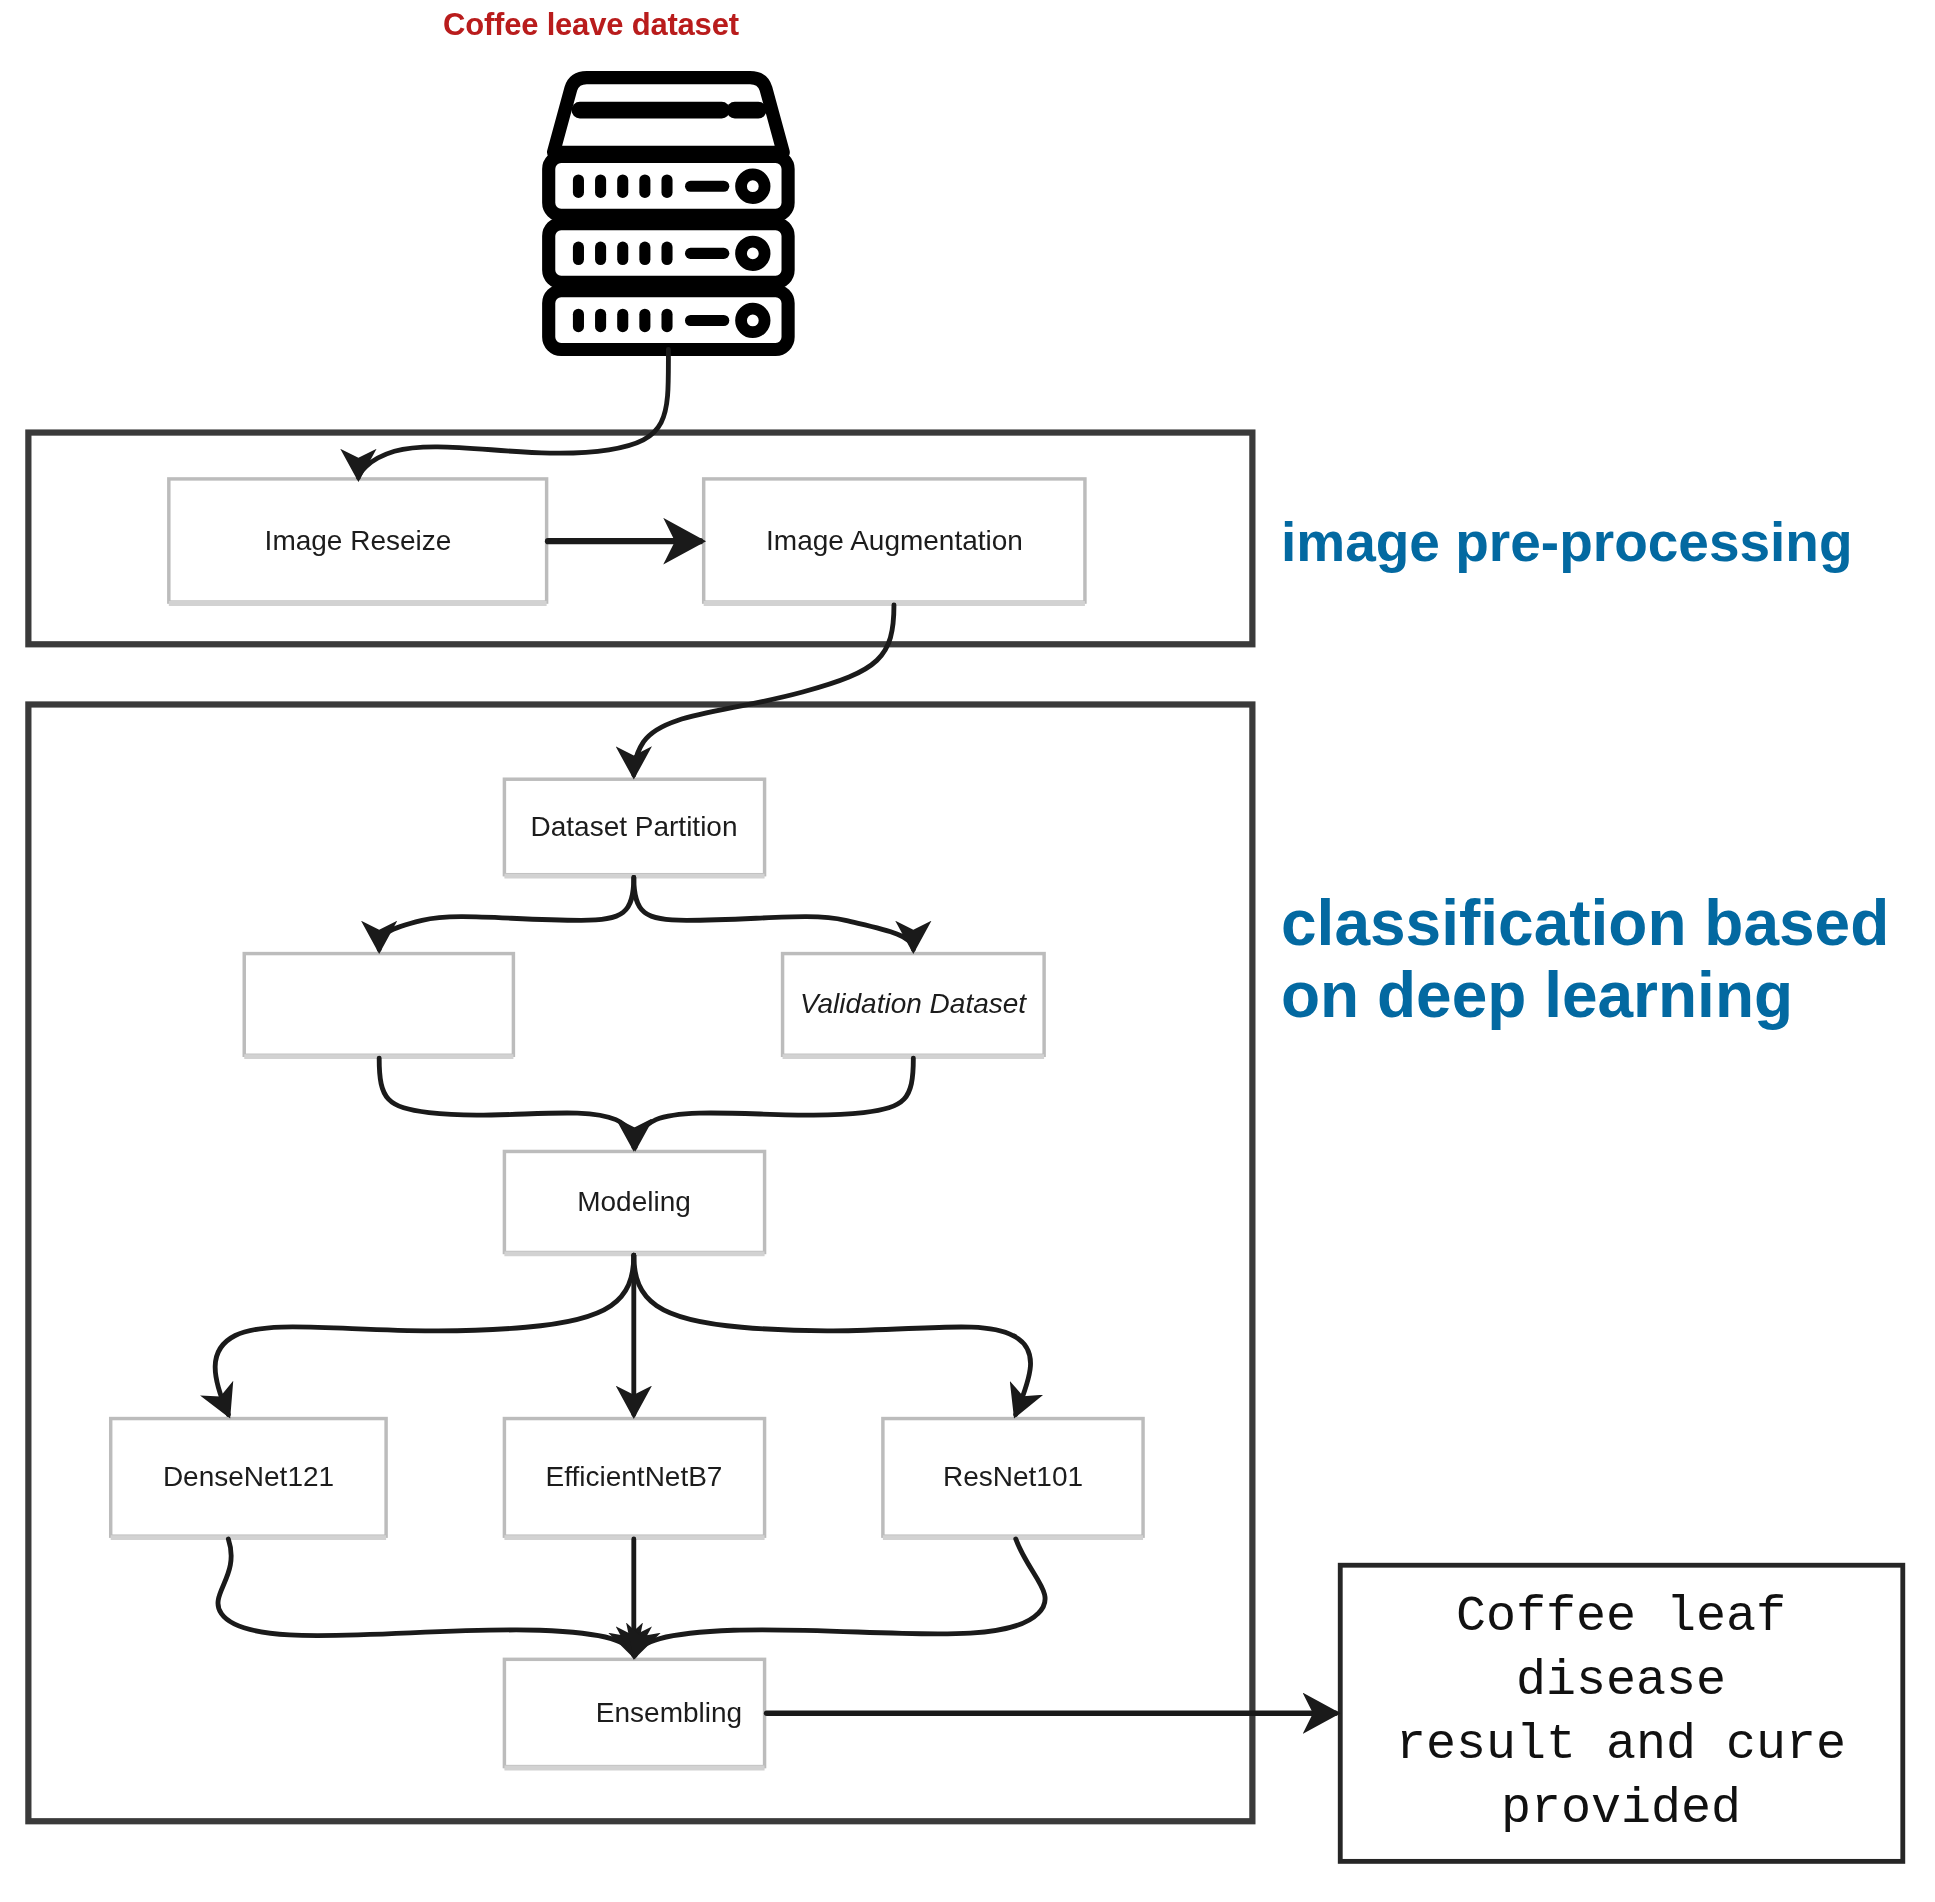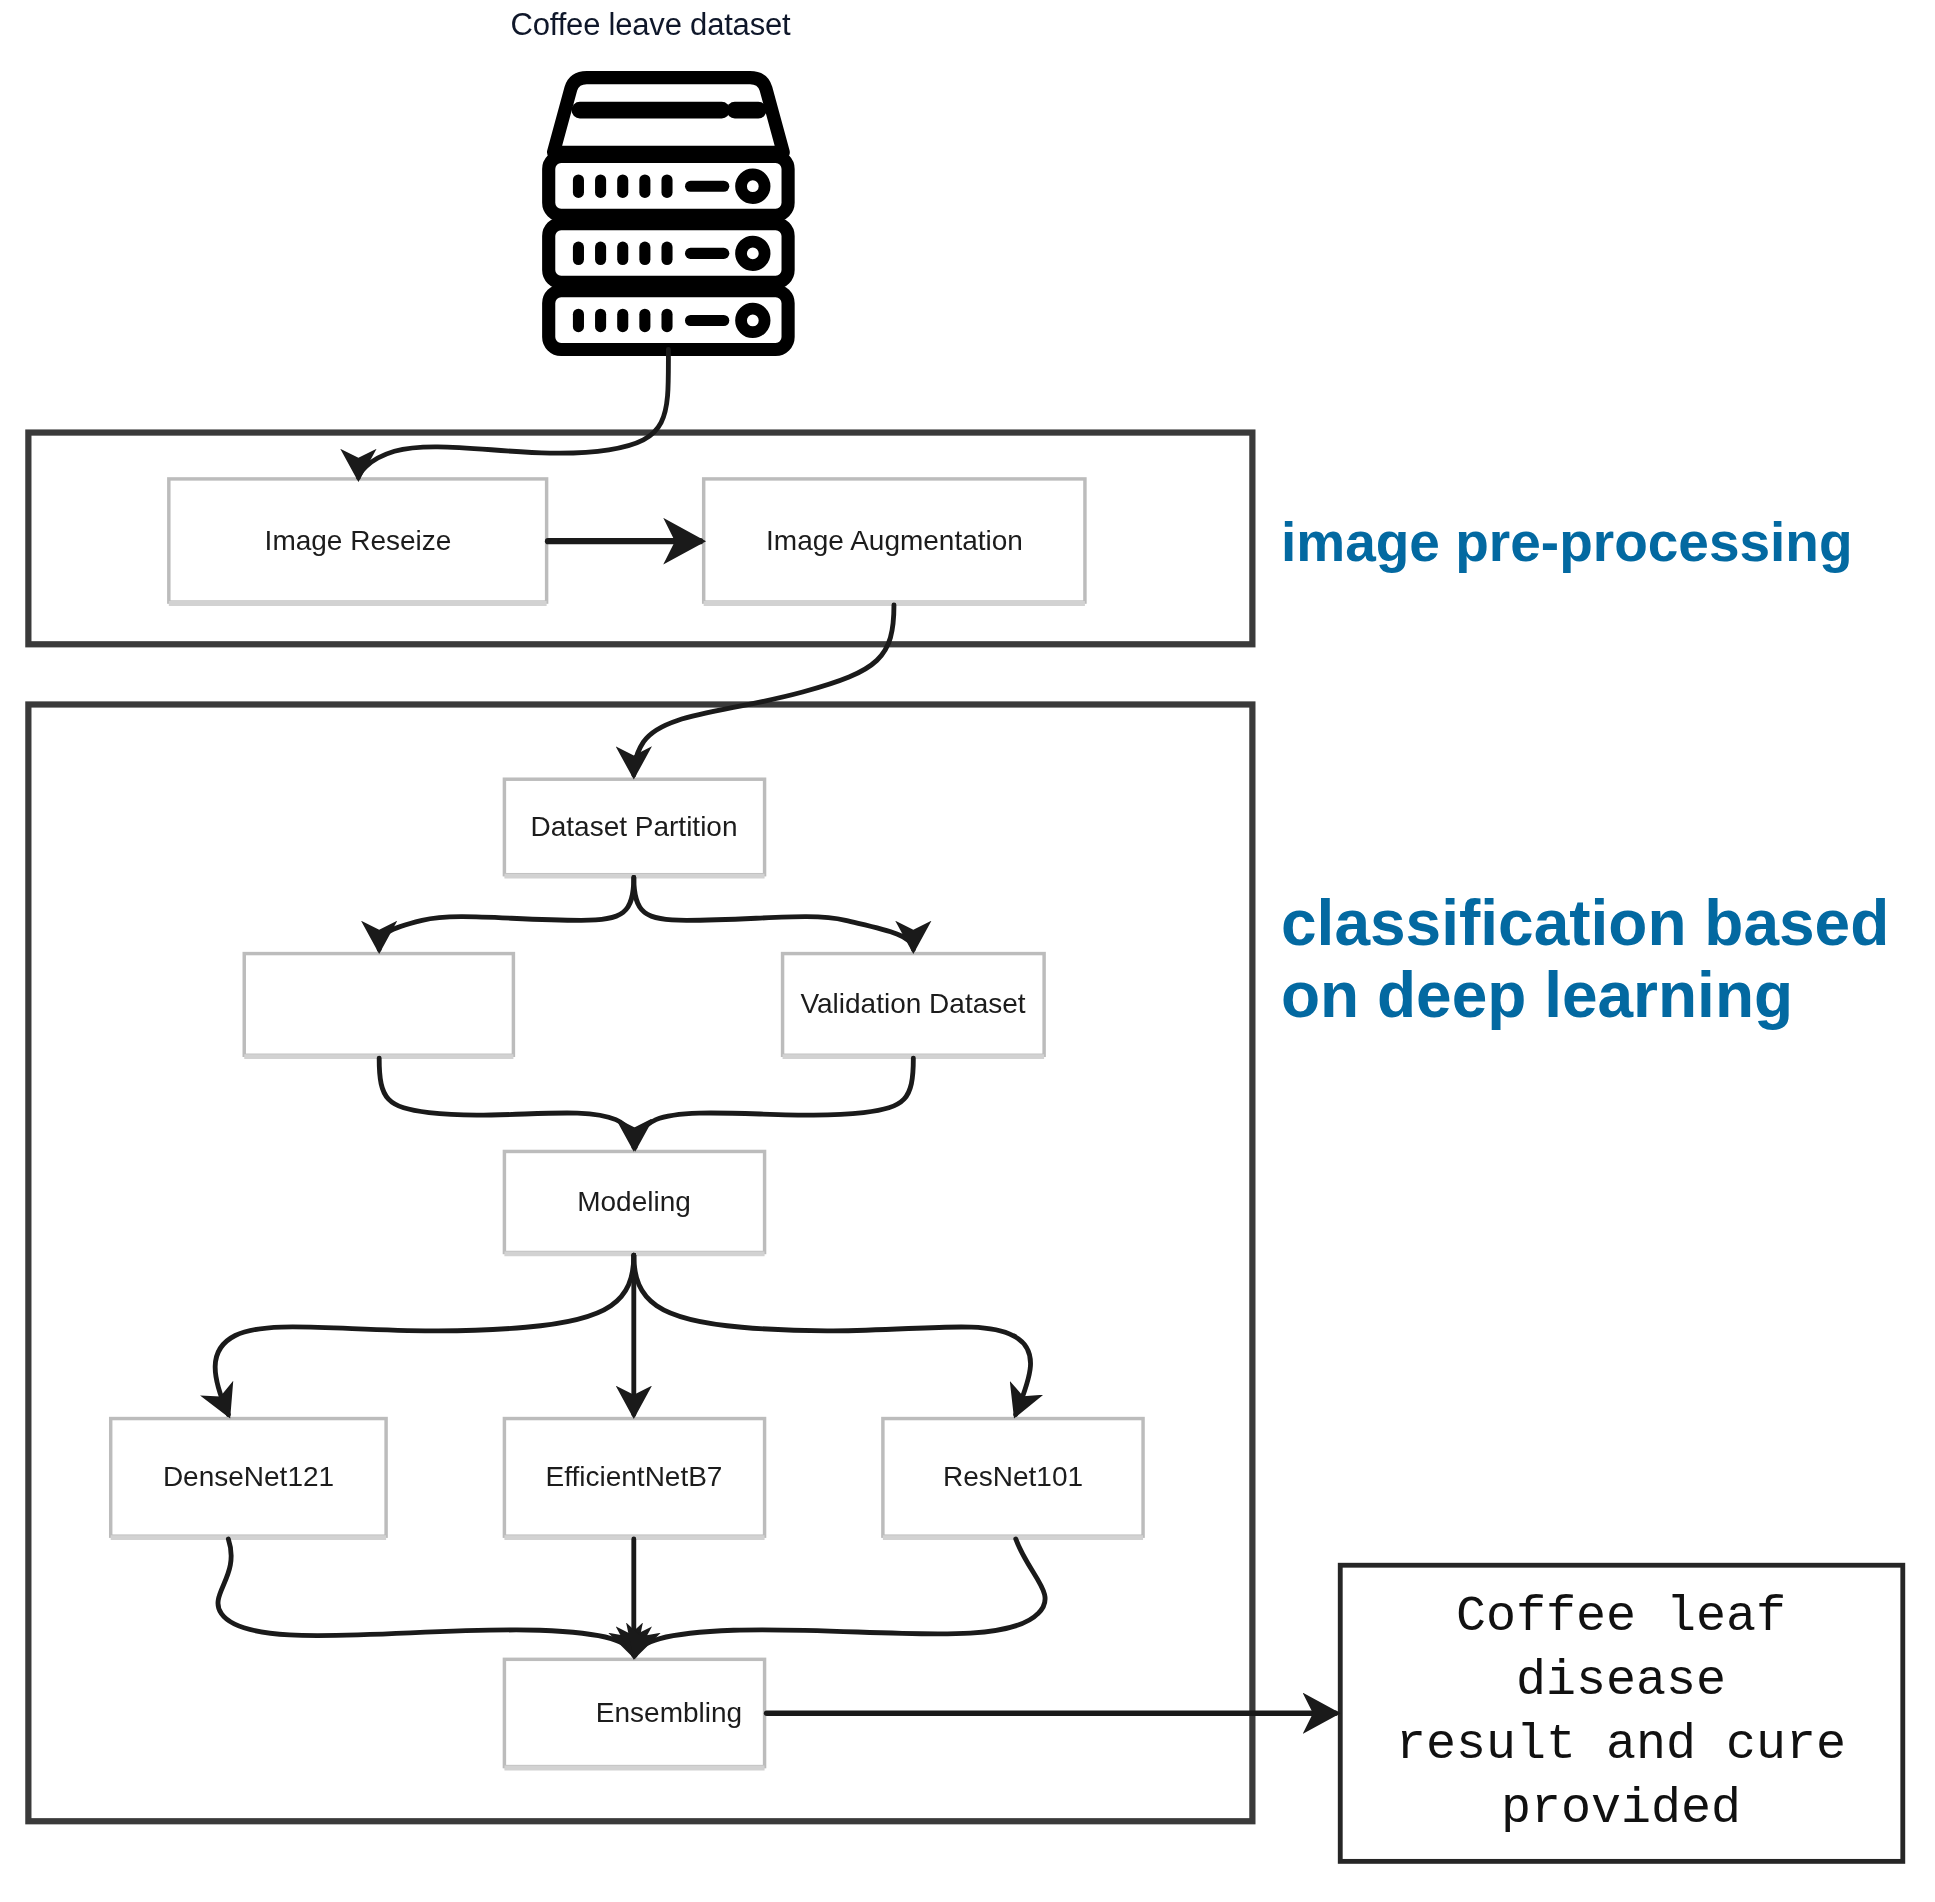--- a/index.html
+++ b/index.html
@@ -24,24 +24,23 @@
     left: 0;
     top: 0;
     width: 1936px;
     height: 1903px;
   }
   .dataset-title {
     position: absolute;
     left: 443px;
     top: 7px;
     width: 415px;
-    text-align: center;
     font-size: 31px;
-    font-weight: normal;
-    color: #0f172a;
+    font-weight: bold;
+    color: #b91c1c;
     letter-spacing: -0.2px;
   }
   .section-label {
     position: absolute;
     font-weight: bold;
     color: #0369a1;
     line-height: 1.12;
   }
   #label-preprocessing {
     left: 1281px;
@@ -192,21 +191,21 @@
 
       <path d="M 1468 2224 C 1488 2278 1530 2304 1500 2332 C 1450 2384 1240 2350 1060 2356 C 960 2360 924 2372 918 2392" marker-end="url(#arrow)"></path>
 
       <path d="M 1108 2476 L 1930 2476" stroke-width="8" marker-end="url(#arrow)"></path>
     </g>
   </svg>
 
   <div class="node-text" style="left:169px; top:479px; width:378px; height:123px;">Image Reseize</div>
   <div class="node-text" style="left:704px; top:479px; width:381px; height:123px;">Image Augmentation</div>
   <div class="node-text" style="left:504px; top:779px; width:260px; height:95px;">Dataset Partition</div>
-  <div class="node-text" style="left:782px; top:953px; width:262px; height:102px;">Validation Dataset</div>
+  <div class="node-text" style="left:782px; top:953px; width:262px; height:102px;font-style:italic;">Validation Dataset</div>
   <div class="node-text" style="left:504px; top:1151px; width:260px; height:101px;">Modeling</div>
   <div class="node-text" style="left:111px; top:1418px; width:275px; height:118px;">DenseNet121</div>
   <div class="node-text" style="left:504px; top:1418px; width:260px; height:118px;">EfficientNetB7</div>
   <div class="node-text" style="left:883px; top:1418px; width:260px; height:118px;">ResNet101</div>
   <div class="node-text" style="left:504px; top:1659px; width:260px; height:107px;padding-left:35px;">Ensembling</div>
 
   <div class="node-text result-text" style="left:1340px; top:1565px; width:562px; height:296px; flex-direction:column;">
     <span>Coffee leaf disease</span>
     <span>result and cure</span>
     <span>provided</span>

